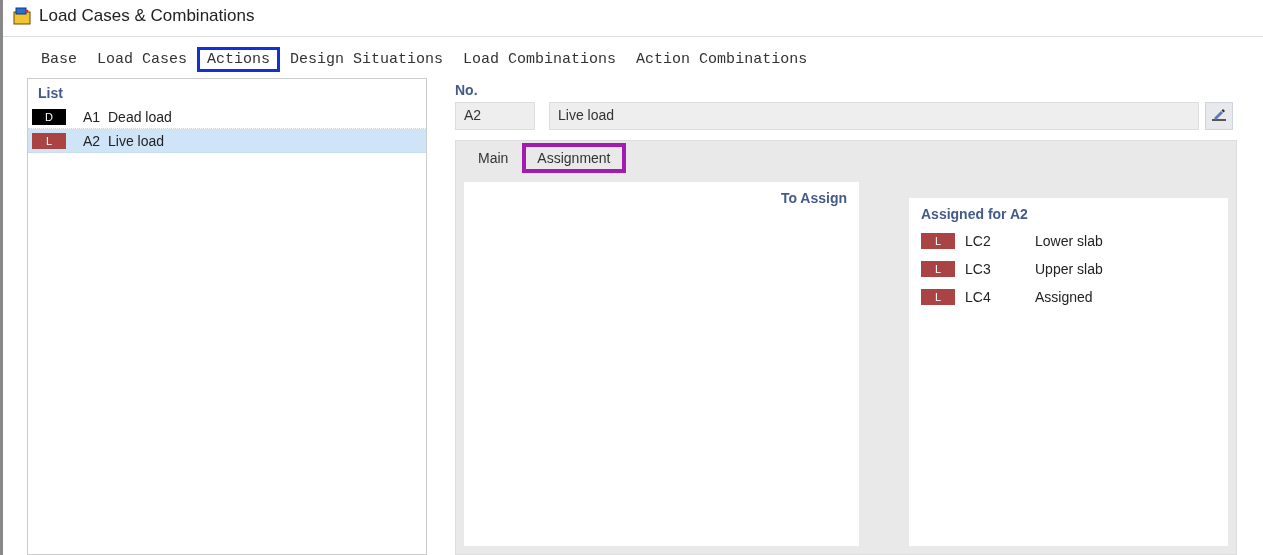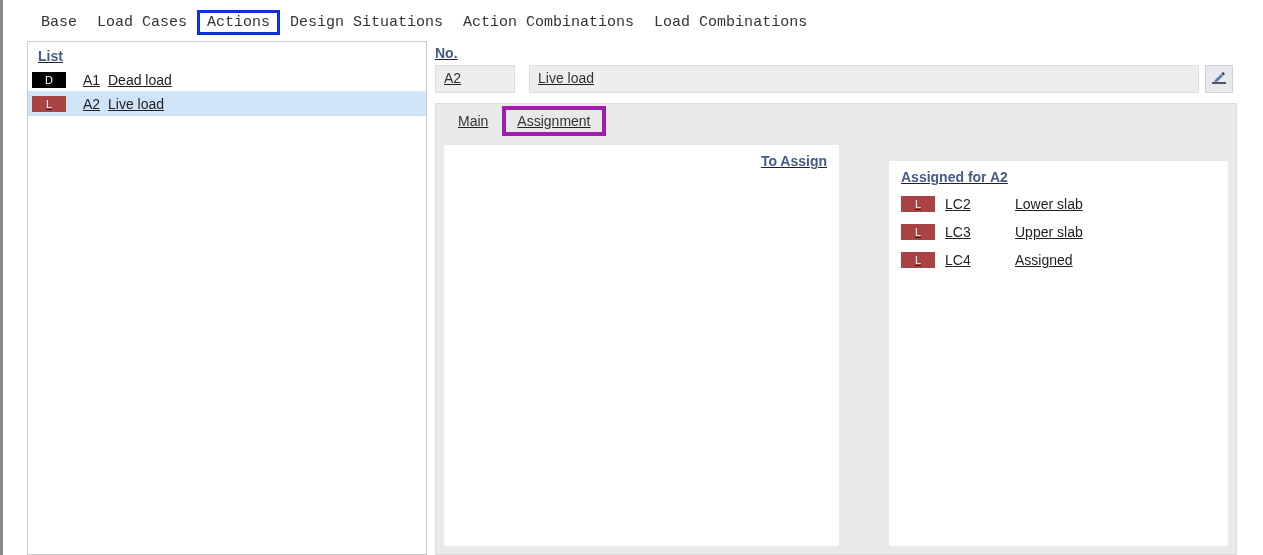--- a/index.html
+++ b/index.html
@@ -48,23 +48,22 @@
   }
   .main-tabs .tab.highlight {
     border: 3px solid #1030d8;
     padding: 1px 7px;
   }
   
   .content {
     flex: 1;
     display: flex;
     padding: 0 0 0 24px;
-    gap: 8px;
+    gap: 28px;
     min-height: 0;
-    text-decoration: underline;
   }
   
   .list-panel {
     width: 400px;
     border: 1px solid #ccc;
     background: #fff;
     display: flex; flex-direction: column;
     overflow: hidden;
   }
   .panel-header {
@@ -182,28 +181,38 @@
   .assigned-row { display:flex; align-items:center; gap:10px; height:22px; }
   .assigned-row .badge-l { width: 34px; }
   .assigned-row .lc { width: 60px; }
   .assigned-row .desc { flex:1; }
 </style>
 </head>
 <body>
 
 <div class="window">
 
+  <div class="titlebar">
+    <span class="app-icon">
+      <svg viewBox="0 0 18 18" width="18" height="18">
+        <rect x="1" y="5" width="16" height="12" fill="#f4c430" stroke="#6a4a00"></rect>
+        <rect x="3" y="1" width="10" height="6" fill="#2a6fd6" stroke="#103b80"></rect>
+        <circle cx="14" cy="4" r="1.5" fill="#cc3333"></circle>
+      </svg>
+    </span>
+    <span class="title">Load Cases &amp; Combinations</span>
+  </div>
 
   <div class="main-tabs">
     <div class="tab">Base</div>
     <div class="tab">Load Cases</div>
     <div class="tab highlight">Actions</div>
     <div class="tab">Design Situations</div>
+    <div class="tab">Load Combinations</div>
     <div class="tab">Action Combinations</div>
-    <div class="tab">Load Combinations</div>
   </div>
 
   <div class="content">
 
     <div class="list-panel">
       <div class="panel-header">List</div>
       <div class="list-rows">
         <div class="list-row">
           <span class="badge badge-d">D</span>
           <span class="num">A1</span>

